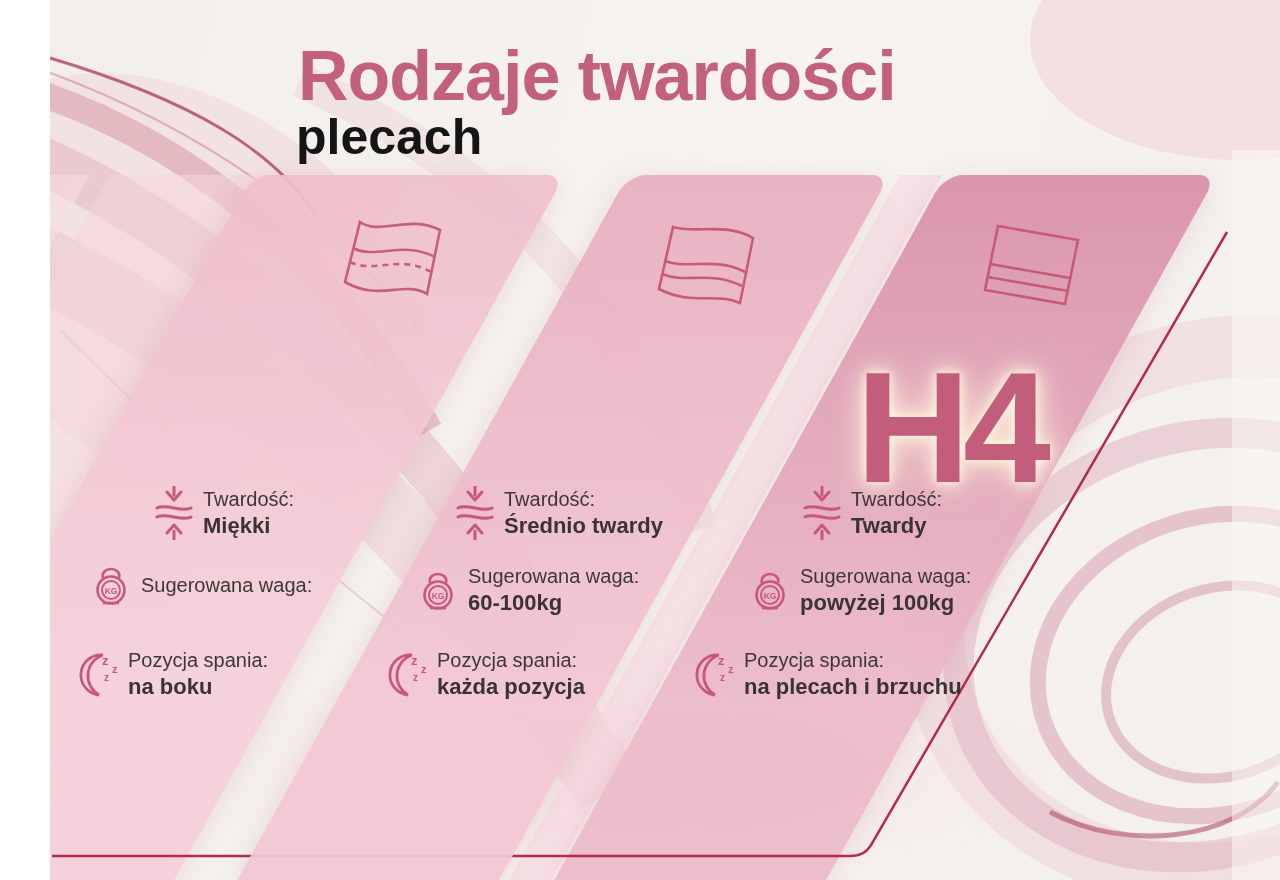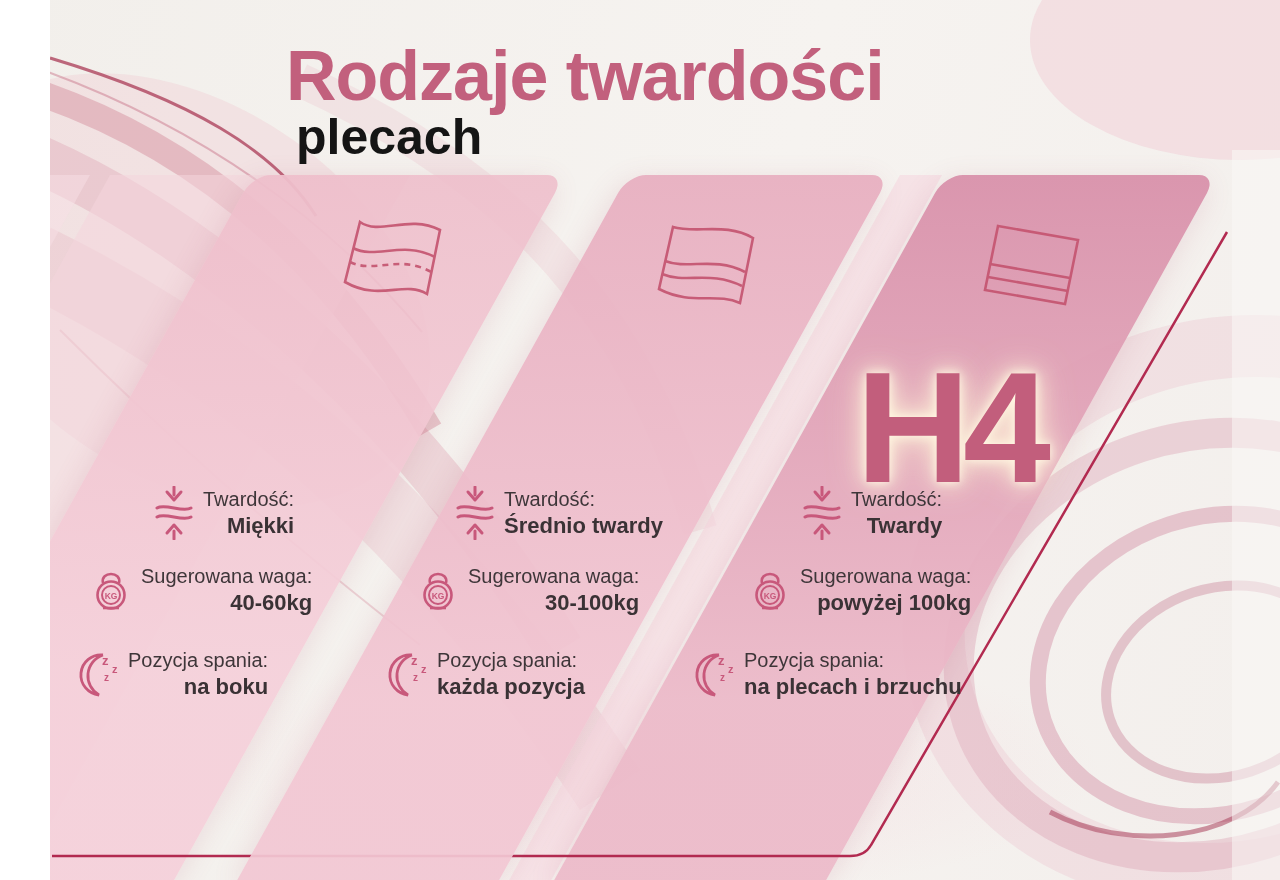--- a/index.html
+++ b/index.html
@@ -25,40 +25,40 @@
   .band{position:absolute;top:175px;height:705px;transform:skewX(-29deg);transform-origin:0 0;
     border-radius:18px 18px 0 0;box-shadow:0 6px 26px rgba(180,90,115,.16);}
   #band-h2{left:253px;width:312px;z-index:10;
     background:linear-gradient(180deg,rgba(238,189,202,.88) 0%,rgba(245,208,218,.93) 70%);}
   #band-h3{left:628px;width:262px;z-index:13;
     background:linear-gradient(180deg,rgba(231,172,190,.9) 0%,rgba(242,199,211,.93) 75%);}
   #band-h4{left:945px;width:272px;z-index:10;
     background:linear-gradient(180deg,rgba(216,143,169,.93) 0%,rgba(236,186,201,.93) 75%);}
 
   
-  #page-title{left:286px;top:36px;font-size:70px;font-weight:700;letter-spacing:-1px;color:#c2607d;z-index:20;}
+  #page-title{left:298px;top:36px;font-size:70px;font-weight:700;letter-spacing:-1px;color:#c2607d;z-index:20;}
   #page-subtitle{left:296px;top:108px;font-size:50px;font-weight:700;letter-spacing:0;color:#151515;z-index:20;}
 
   
   .hletter{position:absolute;z-index:20;font-size:158px;font-weight:700;letter-spacing:-7px;line-height:1;
     color:#c25e7c;text-shadow:0 0 10px #fff8e4,0 0 22px rgba(255,246,219,.95),0 0 38px rgba(255,243,212,.8);}
   #h2-letter{left:208px;top:348px;}
   #h3-letter{left:518px;top:348px;}
   #h4-letter{left:856px;top:348px;}
 
   .m-icon{position:absolute;z-index:20;}
   #mattress-1{left:336px;top:208px;}
   #mattress-2{left:648px;top:214px;}
   #mattress-3{left:972px;top:214px;}
 
   
   .row{position:absolute;display:flex;align-items:center;gap:10px;z-index:20;}
   .row .txt{display:flex;flex-direction:column;}
   .lbl{font-size:20px;font-weight:400;color:#3e3639;line-height:1.3;white-space:nowrap;}
-  .val{font-size:22px;font-weight:700;color:#3a3235;line-height:1.25;white-space:nowrap;text-align:right;}
+  .val{font-size:22px;font-weight:700;color:#3a3235;line-height:1.25;white-space:nowrap;}
 </style>
 </head>
 <body>
 
 <div id="canvas">
 
   <svg id="swirl-tl" width="1280" height="880" viewBox="0 0 1280 880">
     <ellipse cx="185" cy="290" rx="270" ry="185" fill="#eec3cd" opacity="0.32" transform="rotate(35 185 290)"></ellipse>
     <path d="M35,260 C240,360 430,520 610,790" fill="none" stroke="#e3a9ba" stroke-width="72" opacity="0.26"></path>
     <path d="M40,160 C220,240 420,420 560,650" fill="none" stroke="#d98ba0" stroke-width="48" opacity="0.28"></path>
@@ -141,21 +141,20 @@
       <g fill="none" stroke="#c8587b" stroke-width="2.6">
         <path d="M12,15 C9,3 31,3 28,15"></path>
         <circle cx="20" cy="27" r="13.5"></circle>
         <circle cx="20" cy="27" r="9" stroke-width="2"></circle>
         <path d="M12,40 H28"></path>
       </g>
       <text x="20" y="30.5" text-anchor="middle" font-size="8.5" font-weight="bold" fill="#c8587b">KG</text>
     </svg>
     <div class="txt">
         <span class="lbl">Sugerowana waga:</span>
-      <span class="val">40-60kg</span>
       </div>
   </div>
   <div class="row" style="left:72px;top:647px;">
     <svg width="46" height="48" viewBox="0 0 46 48">
       <path d="M31,5 A19.5,19.5 0 1 0 27,45 A22,22 0 0 1 31,5" fill="none" stroke="#c8587b" stroke-width="2.8"></path>
       <text x="30" y="15" font-size="13" font-weight="bold" fill="#c8587b">z</text>
       <text x="40" y="23" font-size="11" font-weight="bold" fill="#c8587b">z</text>
       <text x="32" y="31" font-size="10" font-weight="bold" fill="#c8587b">z</text>
     </svg>
     <div class="txt">
@@ -185,21 +184,21 @@
       <g fill="none" stroke="#c8587b" stroke-width="2.6">
         <path d="M12,15 C9,3 31,3 28,15"></path>
         <circle cx="20" cy="27" r="13.5"></circle>
         <circle cx="20" cy="27" r="9" stroke-width="2"></circle>
         <path d="M12,40 H28"></path>
       </g>
       <text x="20" y="30.5" text-anchor="middle" font-size="8.5" font-weight="bold" fill="#c8587b">KG</text>
     </svg>
     <div class="txt">
         <span class="lbl">Sugerowana waga:</span>
-      <span class="val">30-100kg</span>
+      <span class="val">60-100kg</span>
       </div>
   </div>
   <div class="row" style="left:381px;top:647px;">
     <svg width="46" height="48" viewBox="0 0 46 48">
       <path d="M31,5 A19.5,19.5 0 1 0 27,45 A22,22 0 0 1 31,5" fill="none" stroke="#c8587b" stroke-width="2.8"></path>
       <text x="30" y="15" font-size="13" font-weight="bold" fill="#c8587b">z</text>
       <text x="40" y="23" font-size="11" font-weight="bold" fill="#c8587b">z</text>
       <text x="32" y="31" font-size="10" font-weight="bold" fill="#c8587b">z</text>
     </svg>
     <div class="txt">

